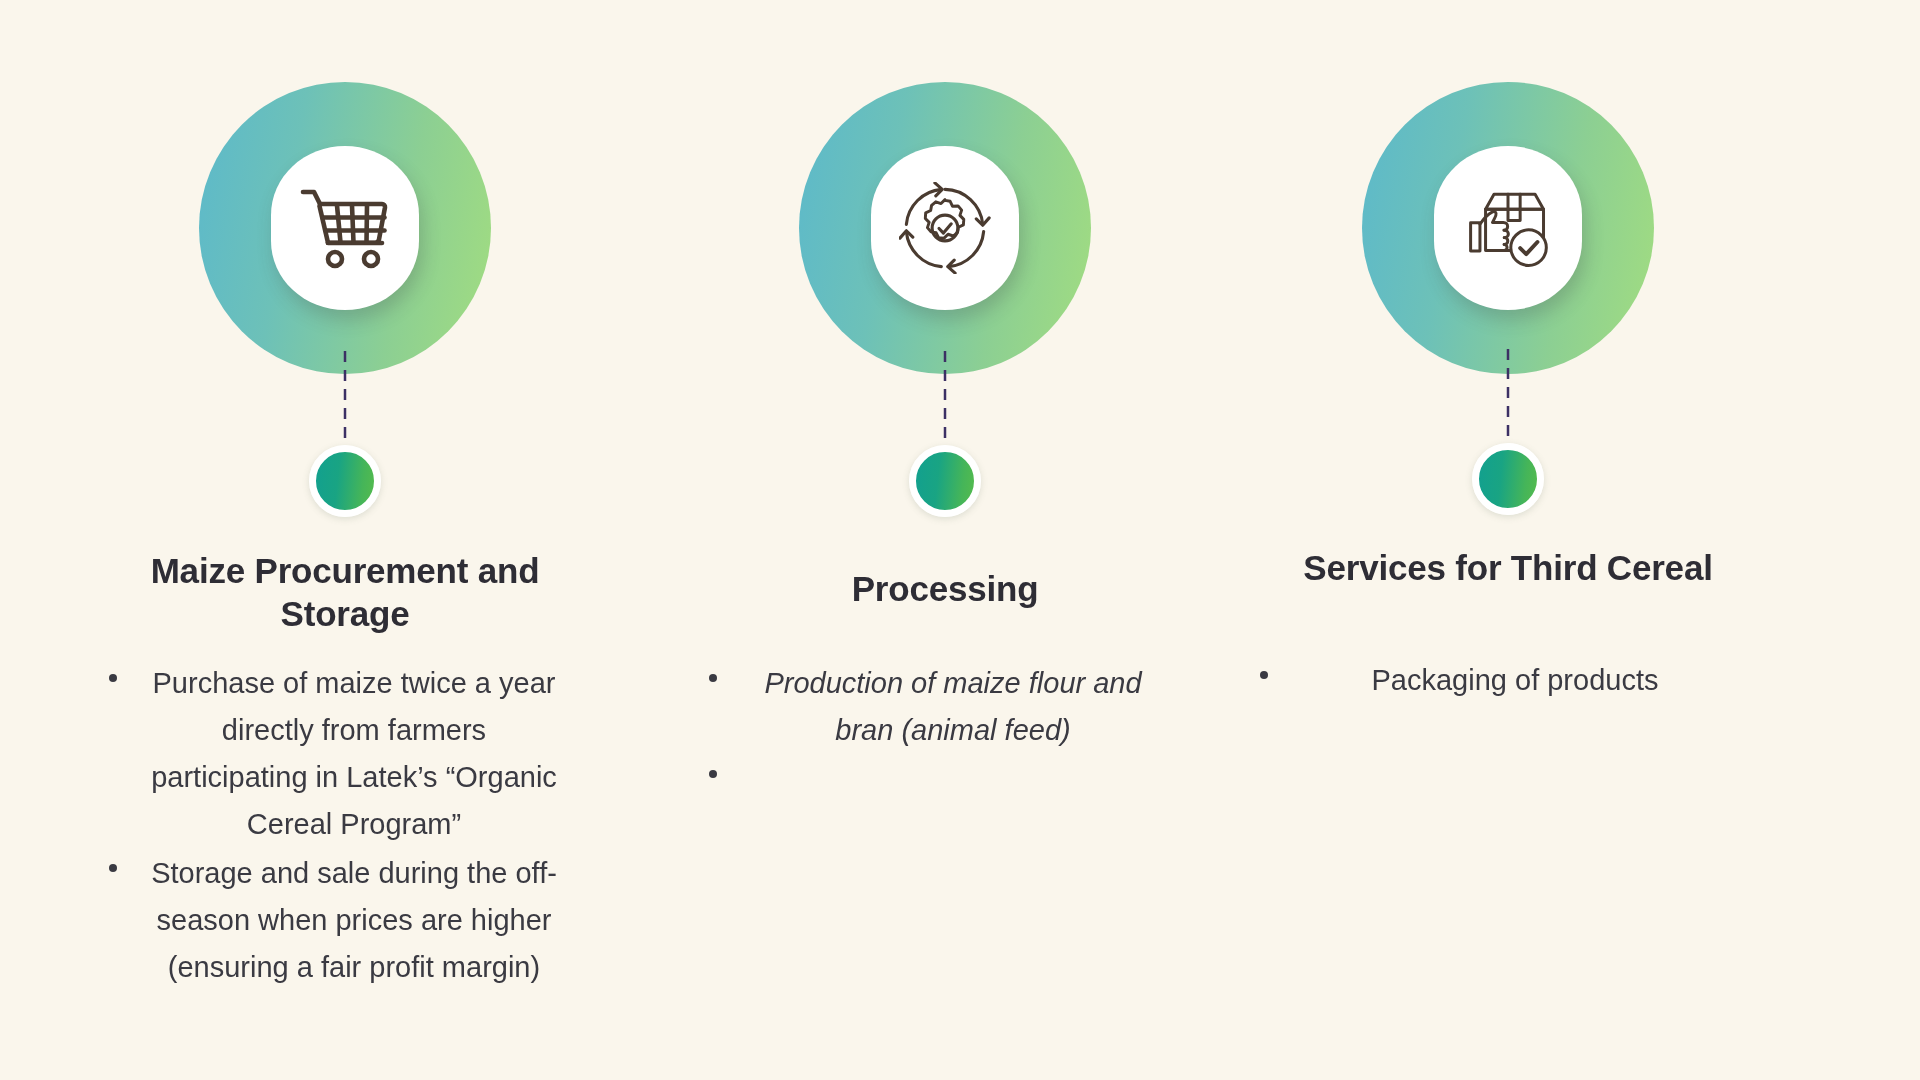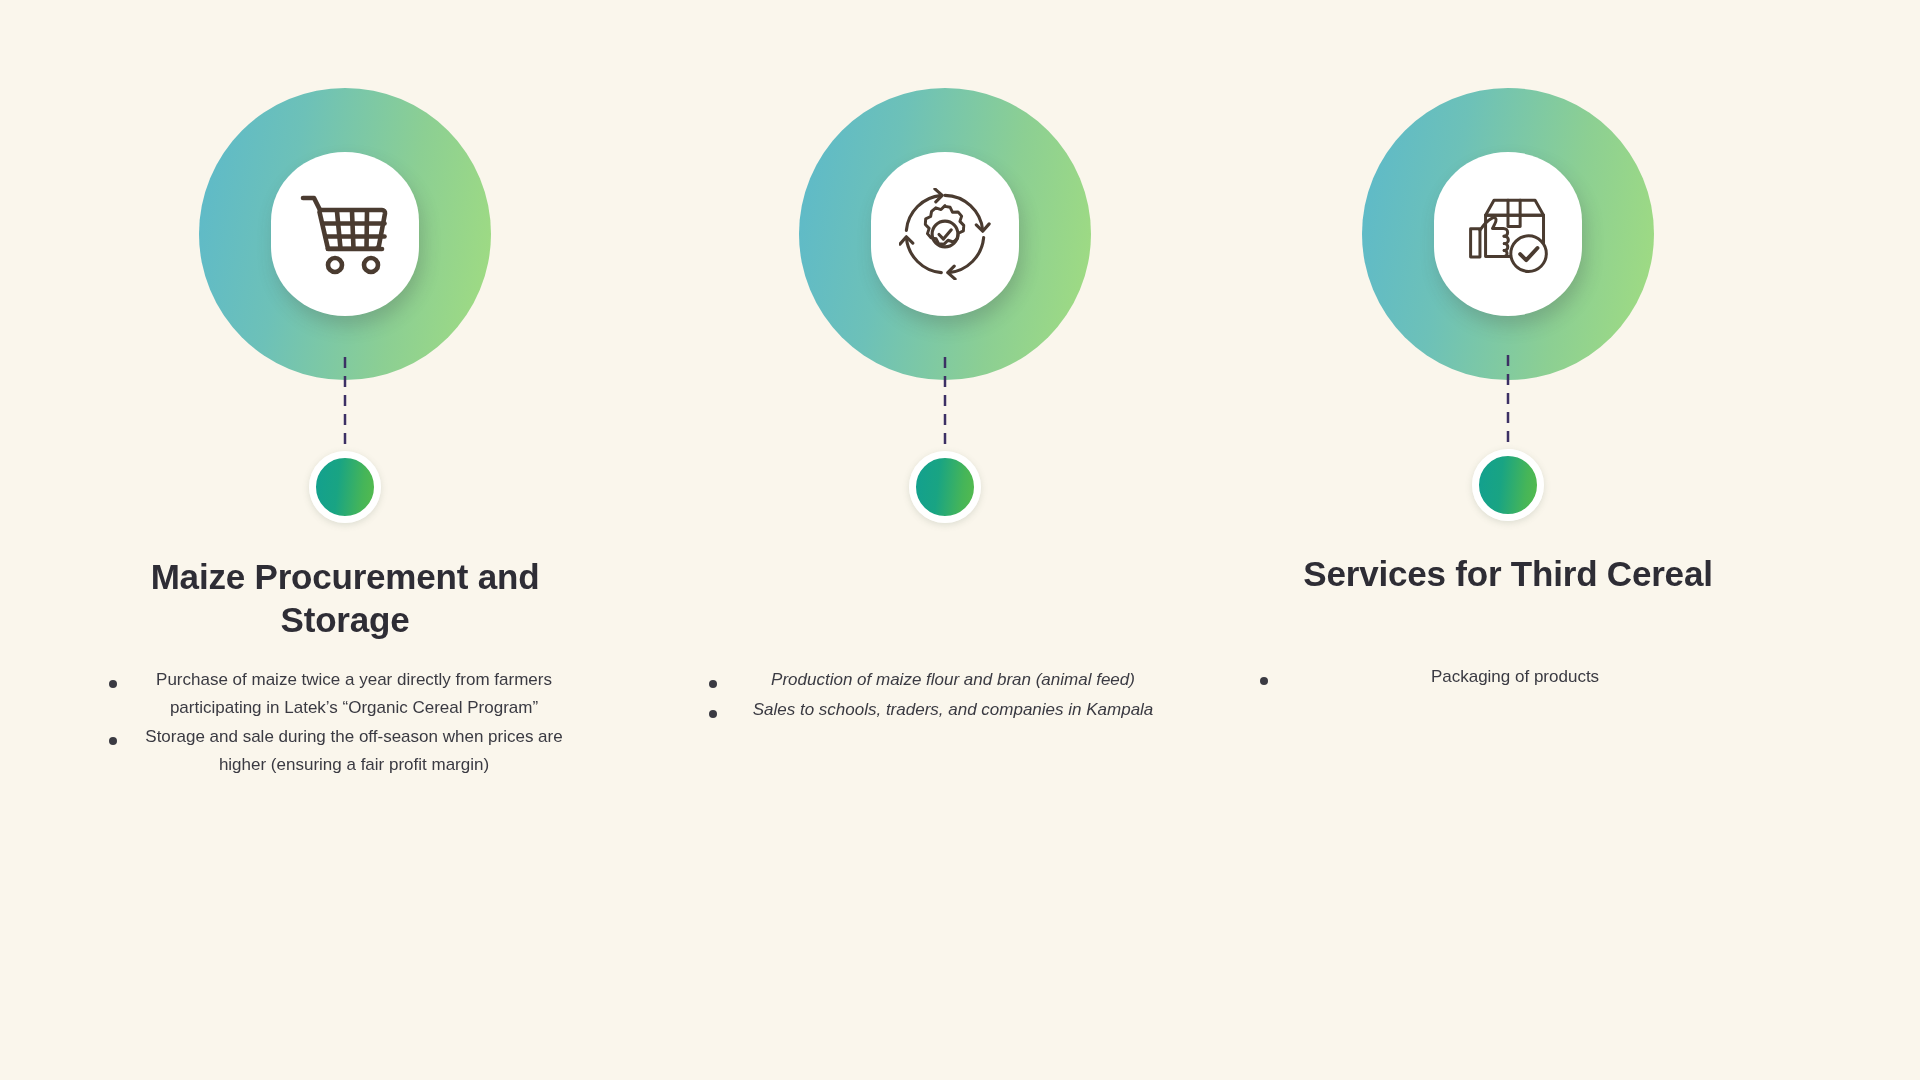--- a/index.html
+++ b/index.html
@@ -20,21 +20,21 @@
 
   .board {
     position: relative;
     width: 1920px;
     height: 1080px;
   }
 
   
   .column {
     position: absolute;
-    top: 11px;
+    top: 5px;
     width: 560px;
     height: 1060px;
   }
 
   .col-1 { left: 65px;   }
   .col-2 { left: 665px;  }
   .col-3 { left: 1228px; }
 
   
   .badge-wrap {
@@ -127,21 +127,21 @@
   }
   .col-1 .heading { top: 545px; padding: 0 48px; }
   .col-2 .heading { top: 563px; }
   .col-3 .heading { top: 542px; padding: 0 62px; }
 
   
   .bullets {
     position: absolute;
     left: 0; right: 0;
     list-style: none;
-    font-size: 17px;
+    font-size: 29px;
     line-height: 1.62;
     color: #3a3a42;
     text-align: center;
   }
   .col-1 .bullets { top: 655px; padding: 0 60px 0 78px; }
   .col-2 .bullets { top: 655px; padding: 0 62px 0 78px; font-style: italic; }
   .col-3 .bullets { top: 652px; padding: 0 52px 0 66px; }
 
   .bullets li {
     position: relative;
@@ -235,29 +235,29 @@
     </div>
 
     <div class="connector">
         <div class="seg"></div>
       </div>
 
     <div class="dot-wrap">
       <div class="small-dot"></div>
     </div>
 
+    <div class="heading">Processing</div>
 
     <ul class="bullets">
       <li>
         <span class="dot-marker"></span>
         <span>Production of maize flour and bran (animal feed)</span>
       </li>
       <li>
         <span class="dot-marker"></span>
-        <span>Sales to schools, traders, and companies in Kampala</span>
       </li>
     </ul>
   </div>
 
   <div class="column col-3">
 
     <div class="badge-wrap">
       <div class="big-circle">
         <div class="icon-plate">
           <span>

